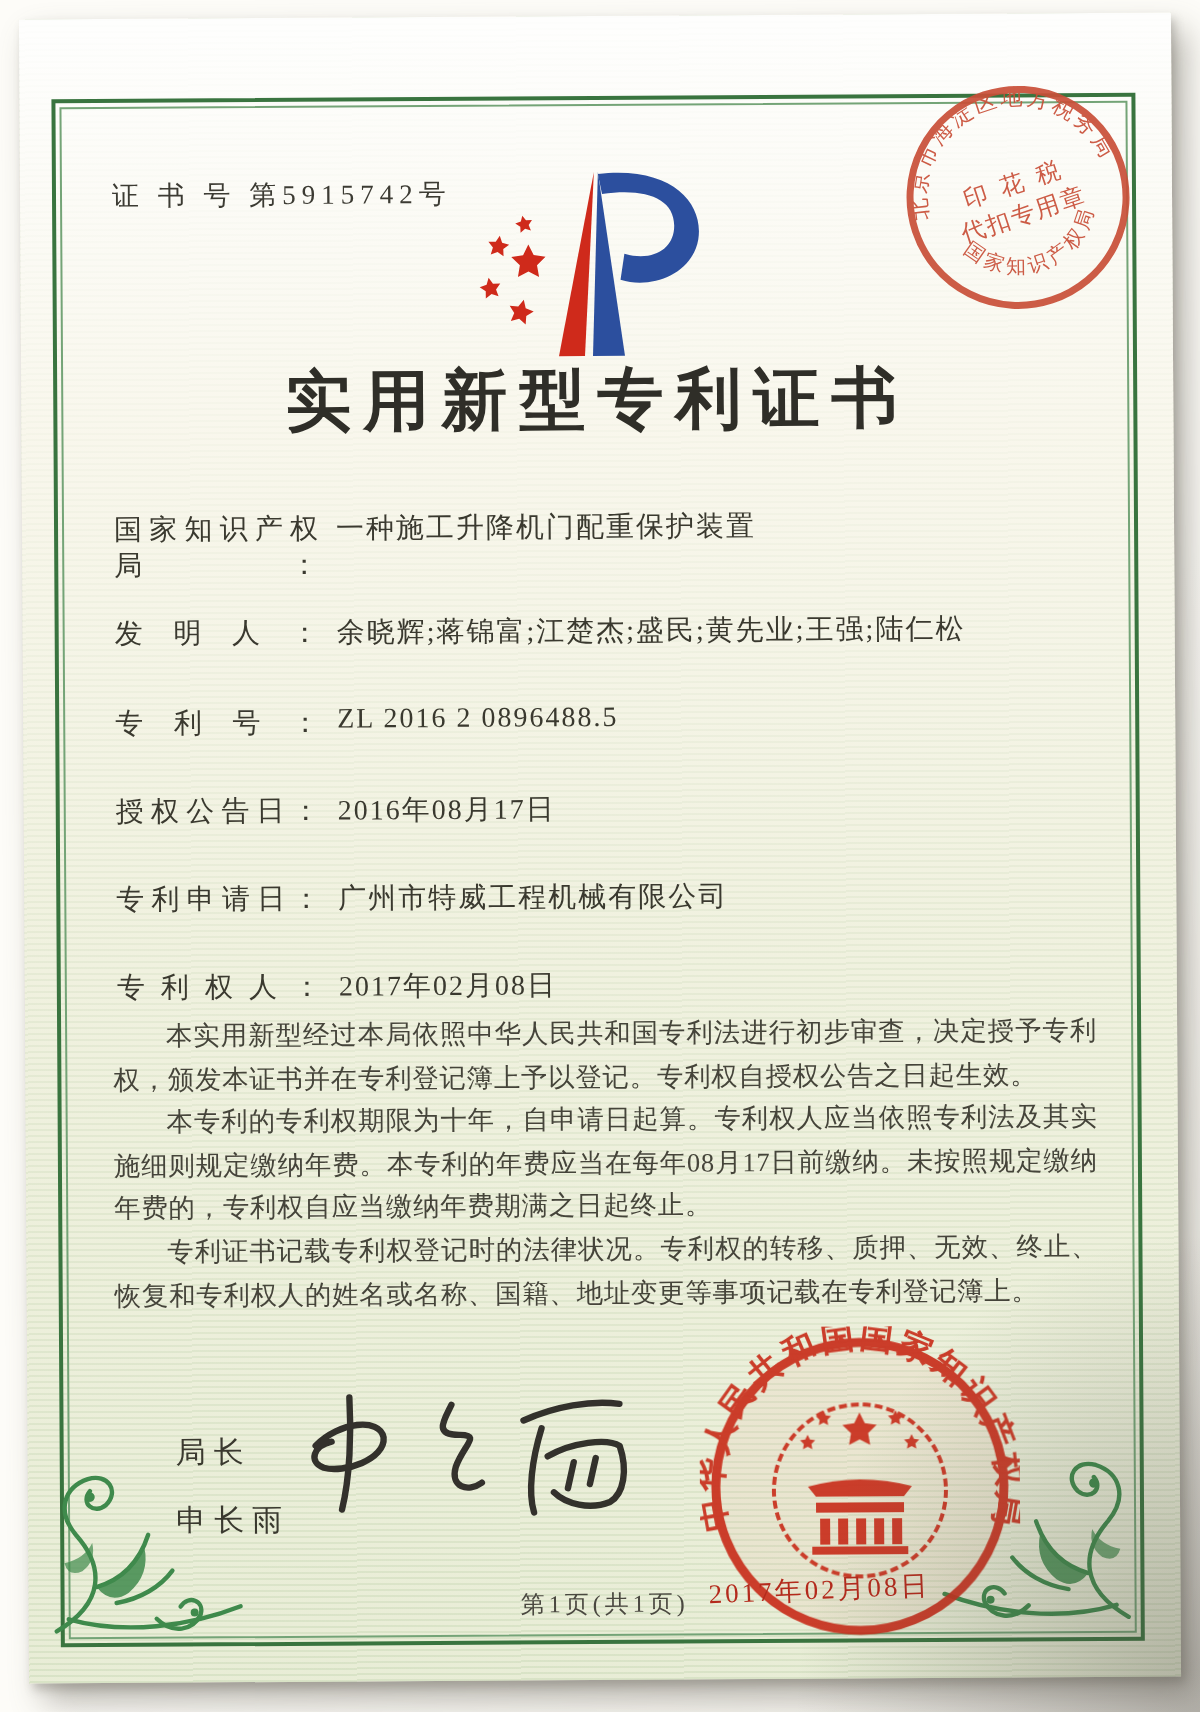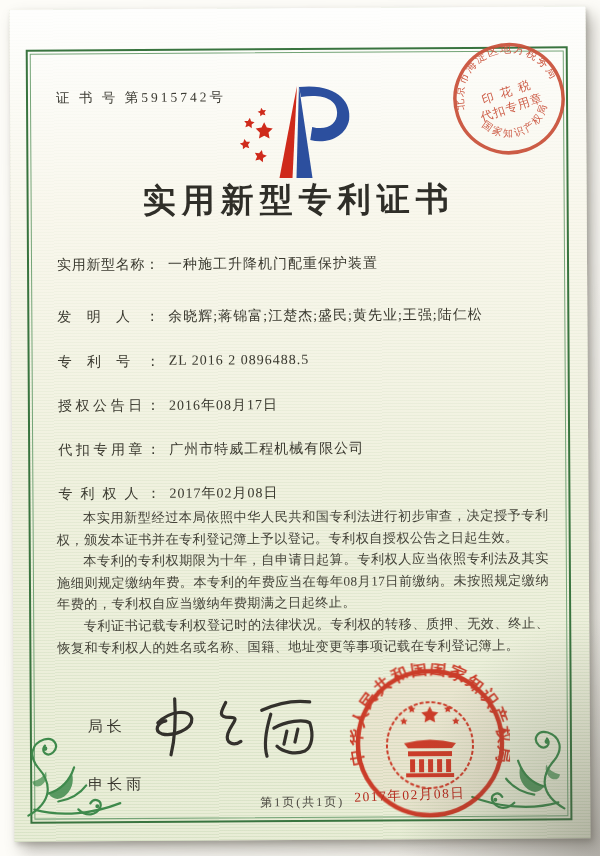--- a/index.html
+++ b/index.html
@@ -21,21 +21,21 @@
   .title{left:0;top:170px;width:576px;text-align:center;font-size:33px;font-weight:bold;
     color:#2f2e28;letter-spacing:6px;}
   .field{left:46px;width:500px;font-size:14px;color:#3a392f;}
   .flabel{display:inline-block;width:102px;text-align:justify;text-align-last:justify;
     vertical-align:top;color:#3a392f;}
   .fvalue{margin-left:9px;letter-spacing:1px;}
   .paras{left:44px;top:498px;width:492px;font-size:13.2px;line-height:21.6px;
     color:#45443a;text-align:justify;letter-spacing:0.4px;}
   .paras p{margin:0;text-indent:2em;}
   .sign-title{left:74px;top:708px;font-size:15px;color:#3a392f;letter-spacing:4px;text-align:right;}
-  .sign-name{left:74px;top:766px;font-size:15px;color:#3a392f;letter-spacing:4px;}
+  .sign-name{left:74px;top:742px;font-size:15px;color:#3a392f;letter-spacing:4px;}
   .signature{left:130px;top:678px;}
   .tax-stamp{left:440px;top:33px;transform:rotate(-18deg);opacity:0.92;z-index:5;}
   .office-seal{left:336px;top:656px;opacity:0.93;z-index:4;filter:blur(0.2px);}
   .issue-date{left:340px;top:778px;width:170px;font-size:13.5px;color:#b42a1c;
     letter-spacing:1.5px;z-index:6;transform:rotate(-2deg);}
   .footer{left:0;top:786px;width:576px;text-align:center;font-size:12px;
     color:#4a4840;letter-spacing:2px;}
   .orn{z-index:3;}
   .orn-left{left:4px;top:688px;}
   .orn-right{left:448px;top:684px;transform:scaleX(-1);}
@@ -75,33 +75,33 @@
     <use href="#star5" transform="translate(24,30) scale(4.5) rotate(-12)" fill="#cf2a1b"></use>
     <use href="#star5" transform="translate(11,41) scale(5.5) rotate(8)" fill="#cf2a1b"></use>
     <use href="#star5" transform="translate(26,49) scale(9)" fill="#cf2a1b"></use>
     <use href="#star5" transform="translate(7,62) scale(5.5) rotate(-10)" fill="#cf2a1b"></use>
     <use href="#star5" transform="translate(22,74) scale(6.5) rotate(14)" fill="#cf2a1b"></use>
   </svg>
 
   <div class="abs title">实用新型专利证书</div>
 
   <div class="abs field" style="top:247px">
-    <span class="flabel">实用新型名称：</span><span class="fvalue">一种施工升降机门配重保护装置</span>
+    <span class="flabel">国家知识产权局：</span><span class="fvalue">一种施工升降机门配重保护装置</span>
   </div>
   <div class="abs field" style="top:299px">
     <span class="flabel">发明人：</span><span class="fvalue">余晓辉;蒋锦富;江楚杰;盛民;黄先业;王强;陆仁松</span>
   </div>
   <div class="abs field" style="top:344px">
     <span class="flabel">专利号：</span><span class="fvalue">ZL 2016 2 0896488.5</span>
   </div>
   <div class="abs field" style="top:388px">
     <span class="flabel">授权公告日：</span><span class="fvalue">2016年08月17日</span>
   </div>
   <div class="abs field" style="top:432px">
-    <span class="flabel">代扣专用章：</span><span class="fvalue">广州市特威工程机械有限公司</span>
+    <span class="flabel">专利申请日：</span><span class="fvalue">广州市特威工程机械有限公司</span>
   </div>
   <div class="abs field" style="top:476px">
     <span class="flabel">专利权人：</span><span class="fvalue">2017年02月08日</span>
   </div>
 
   <div class="abs paras">
     <p>本实用新型经过本局依照中华人民共和国专利法进行初步审查，决定授予专利权，颁发本证书并在专利登记簿上予以登记。专利权自授权公告之日起生效。</p>
     <p>本专利的专利权期限为十年，自申请日起算。专利权人应当依照专利法及其实施细则规定缴纳年费。本专利的年费应当在每年08月17日前缴纳。未按照规定缴纳年费的，专利权自应当缴纳年费期满之日起终止。</p>
     <p>专利证书记载专利权登记时的法律状况。专利权的转移、质押、无效、终止、恢复和专利权人的姓名或名称、国籍、地址变更等事项记载在专利登记簿上。</p>
   </div>

